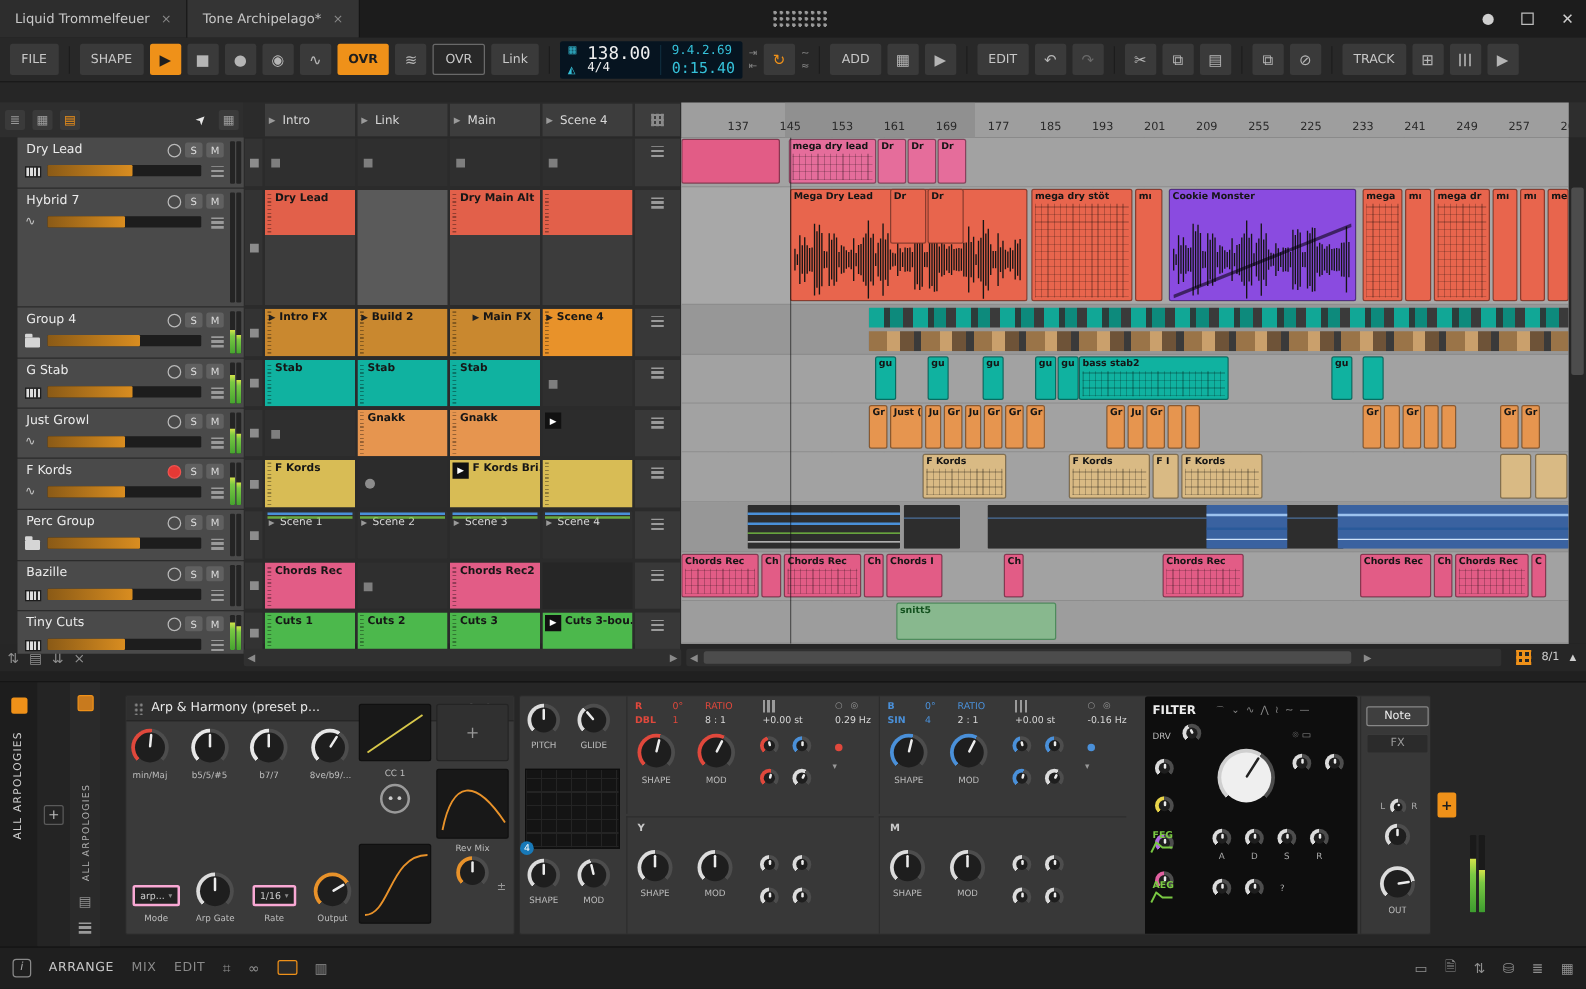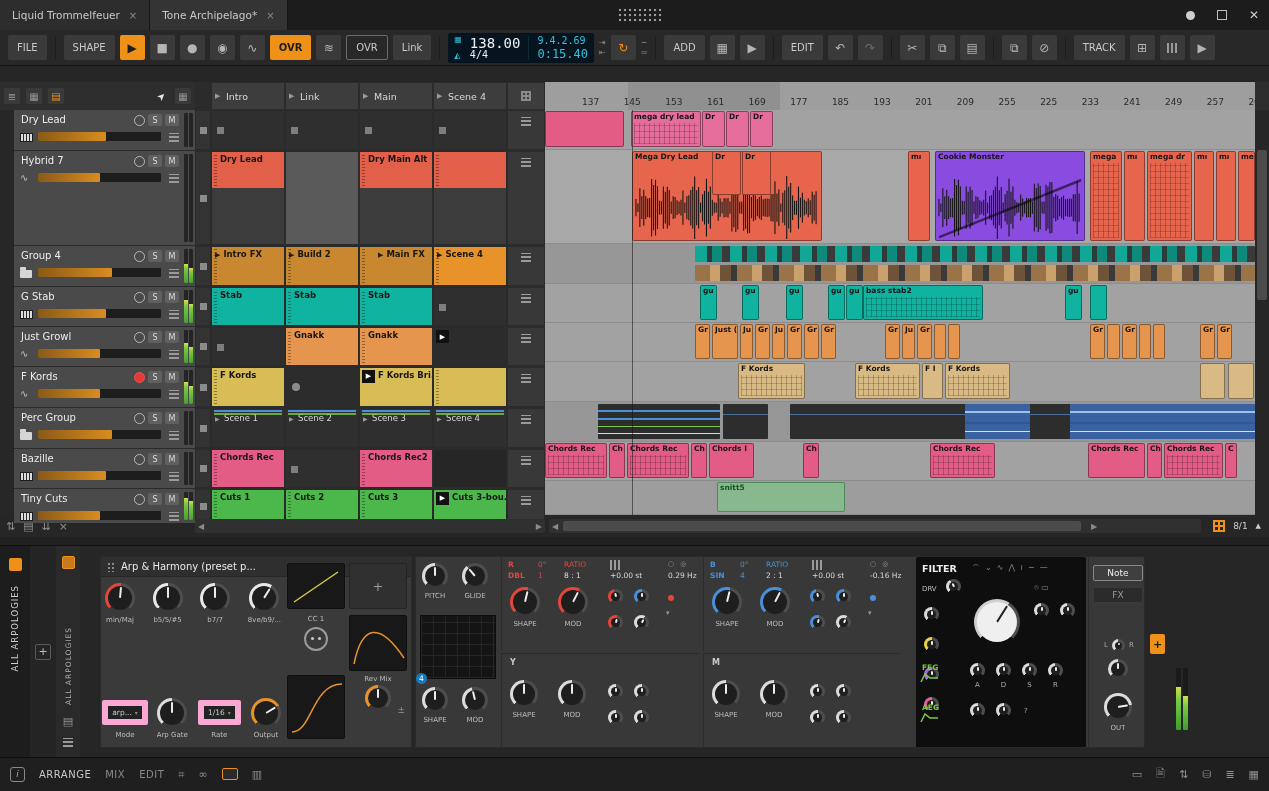--- a/index.html
+++ b/index.html
@@ -128,21 +128,21 @@
 #arp-head{height:20px;background:#2f2f2f;display:flex;align-items:center;gap:6px;padding:0 6px;font-size:10px;color:#e8e8e8;border-bottom:1px solid #262626}
 .dragdots{width:8px;height:10px;background-image:radial-gradient(#8a8a8a 1px,transparent 1.2px);background-size:4px 4px}
 .mag{width:8px;height:8px;border:1.5px solid #aaa;border-radius:50%;position:relative}
 .mag::after{content:"";position:absolute;left:7px;top:7px;width:4px;height:1.5px;background:#aaa;transform:rotate(45deg)}
 .pwr{width:7px;height:7px;border-radius:50%;background:#8a8a8a}
 .knob-wrap{display:flex;flex-direction:column;align-items:center;gap:3px}
 .knob{position:relative;border-radius:50%}
 .knob-face{position:absolute;inset:3px;background:#1e1e1e;border-radius:50%}
 .knob-needle{position:absolute;left:50%;top:1px;width:2px;height:calc(50% - 1px);margin-left:-1px;background:#ececec;transform-origin:50% 100%;border-radius:1px}
 .knob-label{font-size:7px;color:#bdbdbd;white-space:nowrap;max-width:46px;overflow:hidden;text-overflow:ellipsis}
-.mini-select{background:#222;border:6px solid #f9a8d4;border-radius:2px;font-size:7.5px;color:#ccc;padding:2px 4px;display:flex;align-items:center;gap:3px}
+.mini-select{background:#222;border:2px solid #f9a8d4;border-radius:2px;font-size:7.5px;color:#ccc;padding:2px 4px;display:flex;align-items:center;gap:3px}
 .mini-select .car{font-size:6px;color:#888}
 .disp{position:absolute;background:#181818;border:1px solid #101010;border-radius:2px;overflow:hidden}
 .dispbox{position:absolute;background:#303030;border:1px solid #242424;border-radius:2px;display:flex;align-items:center;justify-content:center;color:#999;font-size:13px}
 .cc1circle{width:24px;height:24px;border:2px solid #9a9a9a;border-radius:50%;position:relative}
 .cc1circle::before,.cc1circle::after{content:"";position:absolute;top:8px;width:3px;height:3px;border-radius:50%;background:#ccc}
 .cc1circle::before{left:5px}.cc1circle::after{right:5px}
 .seclabel{font-size:8px;color:#c9c9c9;font-weight:bold}
 .osc-head{position:absolute;display:grid;grid-template-columns:30px 26px 46px 58px 40px;grid-template-rows:11px 11px;font-size:7.5px;line-height:1.2;align-items:center}
 .oh-accent{font-weight:bold}
 .oh-val{color:#d8d8d8}
@@ -707,20 +707,21 @@
             <div class="aclip" style="left: 157px; width: 23px; background: rgb(229, 109, 155);"><span>Dr</span></div>
             <div class="aclip" style="left: 181px; width: 23px; background: rgb(229, 109, 155);"><span>Dr</span></div>
             <div class="aclip" style="left: 205px; width: 23px; background: rgb(229, 109, 155);"><span>Dr</span></div>
           </div>
           <div class="arow" style="height: 94px; background: rgb(168, 168, 168);">
             <div class="aclip" style="left: 87px; width: 190px; background: rgb(232, 101, 77);"><span>Mega Dry Lead</span><svg viewBox="0 0 190 30" preserveAspectRatio="none">
                 <path d="M2,10.9L2,19.1M4,13.0L4,17.0M6,5.8L6,24.2M8,9.6L8,20.4M10,6.5L10,23.5M12,9.6L12,20.4M14,10.6L14,19.4M16,10.4L16,19.6M18,1.4L18,28.6M20,4.3L20,25.7M22,1.8L22,28.2M24,4.9L24,25.1M26,11.7L26,18.3M28,11.9L28,18.1M30,5.0L30,25.0M32,7.5L32,22.5M34,5.1L34,24.9M36,6.6L36,23.4M38,12.1L38,17.9M40,9.6L40,20.4M42,10.0L42,20.0M44,11.5L44,18.5M46,12.1L46,17.9M48,11.3L48,18.7M50,6.9L50,23.1M52,12.5L52,17.5M54,9.5L54,20.5M56,9.1L56,20.9M58,6.6L58,23.4M60,5.1L60,24.9M62,0.2L62,29.8M64,6.7L64,23.3M66,5.2L66,24.8M68,12.6L68,17.4M70,8.6L70,21.4M72,7.0L72,23.0M74,1.3L74,28.7M76,7.4L76,22.6M78,5.0L78,25.0M80,11.2L80,18.8M82,12.4L82,17.6M84,12.7L84,17.3M86,8.8L86,21.2M88,10.7L88,19.3M90,12.2L90,17.8M92,10.4L92,19.6M94,10.6L94,19.4M96,10.4L96,19.6M98,12.1L98,17.9M100,3.7L100,26.3M102,5.7L102,24.3M104,3.5L104,26.5M106,4.7L106,25.3M108,12.2L108,17.8M110,12.1L110,17.9M112,4.1L112,25.9M114,5.0L114,25.0M116,2.8L116,27.2M118,3.0L118,27.0M120,10.0L120,20.0M122,8.6L122,21.4M124,9.2L124,20.8M126,10.9L126,19.1M128,9.9L128,20.1M130,9.2L130,20.8M132,11.0L132,19.0M134,10.8L134,19.2M136,10.6L136,19.4M138,10.8L138,19.2M140,8.6L140,21.4M142,8.5L142,21.5M144,2.5L144,27.5M146,8.3L146,21.7M148,6.3L148,23.7M150,13.0L150,17.0M152,7.9L152,22.1M154,6.7L154,23.3M156,-0.3L156,30.3M158,5.1L158,24.9M160,3.3L160,26.7M162,9.2L162,20.8M164,11.7L164,18.3M166,11.7L166,18.3M168,5.0L168,25.0M170,10.3L170,19.7M172,7.9L172,22.1M174,11.3L174,18.7M176,11.9L176,18.1M178,10.5L178,19.5M180,11.5L180,18.5M182,7.5L182,22.5M184,8.9L184,21.1M186,7.2L186,22.8" stroke="#151515" stroke-width="1.1" fill="none"></path>
               </svg></div>
             <div class="aclip half" style="left: 167px; width: 29px; background: rgb(232, 101, 77);"><span>Dr</span></div>
             <div class="aclip half" style="left: 197px; width: 29px; background: rgb(232, 101, 77);"><span>Dr</span></div>
+            <div class="aclip dots" style="left: 280px; width: 81px; background: rgb(232, 101, 77);"><span>mega dry stöt</span></div>
             <div class="aclip" style="left: 363px; width: 22px; background: rgb(232, 101, 77);"><span>mı</span></div>
             <div class="aclip" style="left: 390px; width: 150px; background: rgb(138, 75, 224);"><span>Cookie Monster</span><svg viewBox="0 0 150 30" preserveAspectRatio="none">
                 <path d="M2,10.9L2,19.1M4,13.0L4,17.0M6,5.8L6,24.2M8,9.6L8,20.4M10,6.5L10,23.5M12,9.6L12,20.4M14,10.6L14,19.4M16,10.4L16,19.6M18,1.4L18,28.6M20,4.3L20,25.7M22,1.8L22,28.2M24,4.9L24,25.1M26,11.7L26,18.3M28,11.9L28,18.1M30,5.0L30,25.0M32,7.5L32,22.5M34,5.1L34,24.9M36,6.6L36,23.4M38,12.1L38,17.9M40,9.6L40,20.4M42,10.0L42,20.0M44,11.5L44,18.5M46,12.1L46,17.9M48,11.3L48,18.7M50,6.9L50,23.1M52,12.5L52,17.5M54,9.5L54,20.5M56,9.1L56,20.9M58,6.6L58,23.4M60,5.1L60,24.9M62,0.2L62,29.8M64,6.7L64,23.3M66,5.2L66,24.8M68,12.6L68,17.4M70,8.6L70,21.4M72,7.0L72,23.0M74,1.3L74,28.7M76,7.4L76,22.6M78,5.0L78,25.0M80,11.2L80,18.8M82,12.4L82,17.6M84,12.7L84,17.3M86,8.8L86,21.2M88,10.7L88,19.3M90,12.2L90,17.8M92,10.4L92,19.6M94,10.6L94,19.4M96,10.4L96,19.6M98,12.1L98,17.9M100,3.7L100,26.3M102,5.7L102,24.3M104,3.5L104,26.5M106,4.7L106,25.3M108,12.2L108,17.8M110,12.1L110,17.9M112,4.1L112,25.9M114,5.0L114,25.0M116,2.8L116,27.2M118,3.0L118,27.0M120,10.0L120,20.0M122,8.6L122,21.4M124,9.2L124,20.8M126,10.9L126,19.1M128,9.9L128,20.1M130,9.2L130,20.8M132,11.0L132,19.0M134,10.8L134,19.2M136,10.6L136,19.4M138,10.8L138,19.2M140,8.6L140,21.4M142,8.5L142,21.5M144,2.5L144,27.5M146,8.3L146,21.7" stroke="#151515" stroke-width="1.1" fill="none"></path>
                 <path d="M2,29 L148,2" stroke="rgba(0,0,0,.55)" stroke-width="1.3" fill="none"></path>
               </svg></div>
             <div class="aclip dots" style="left: 545px; width: 32px; background: rgb(232, 101, 77);"><span>mega</span></div>
             <div class="aclip" style="left: 579px; width: 21px; background: rgb(232, 101, 77);"><span>mı</span></div>
             <div class="aclip dots" style="left: 602px; width: 45px; background: rgb(232, 101, 77);"><span>mega dr</span></div>
             <div class="aclip" style="left: 649px; width: 20px; background: rgb(232, 101, 77);"><span>mı</span></div>
             <div class="aclip" style="left: 671px; width: 20px; background: rgb(232, 101, 77);"><span>mı</span></div>

